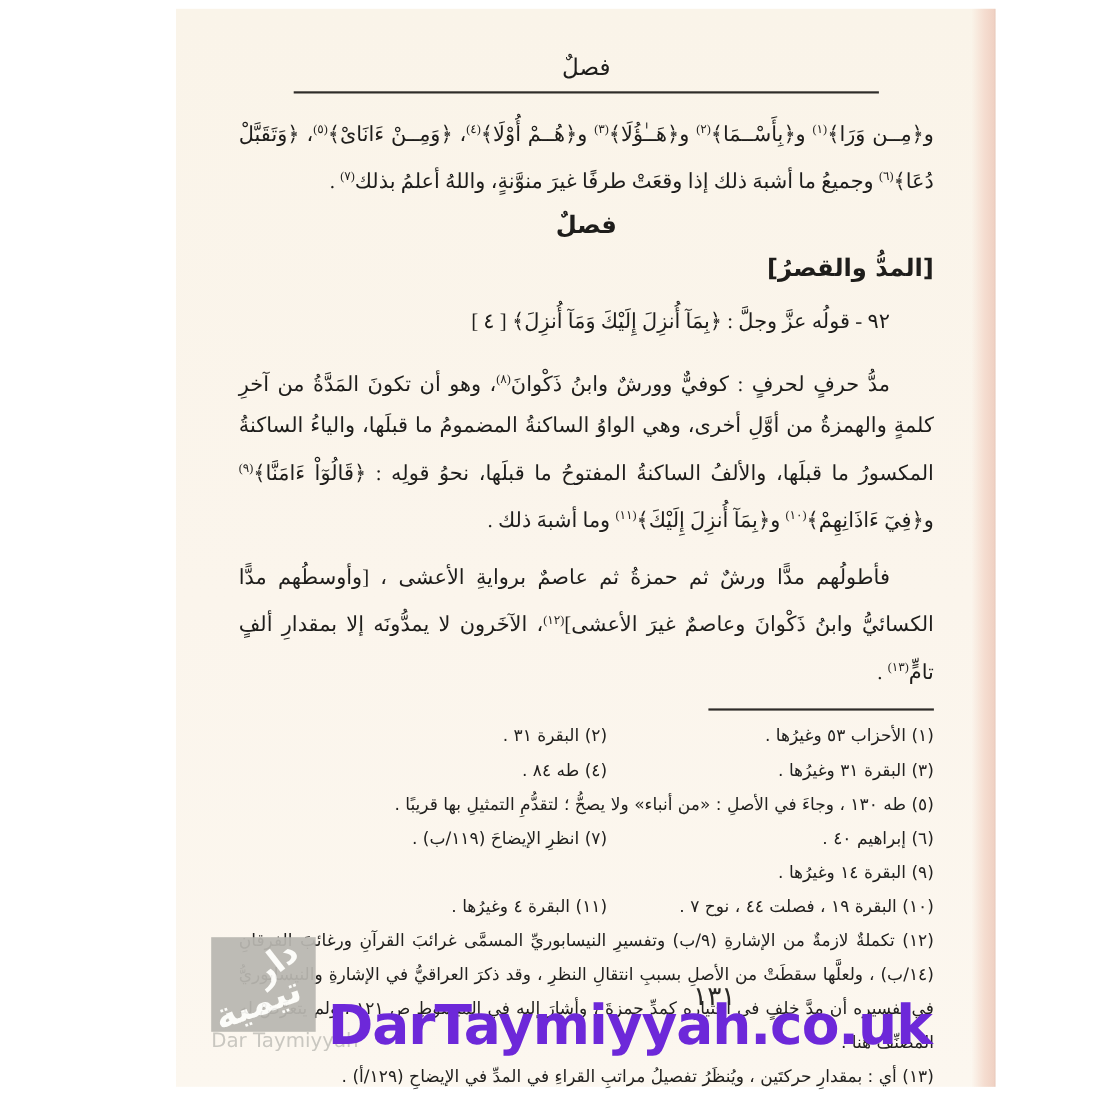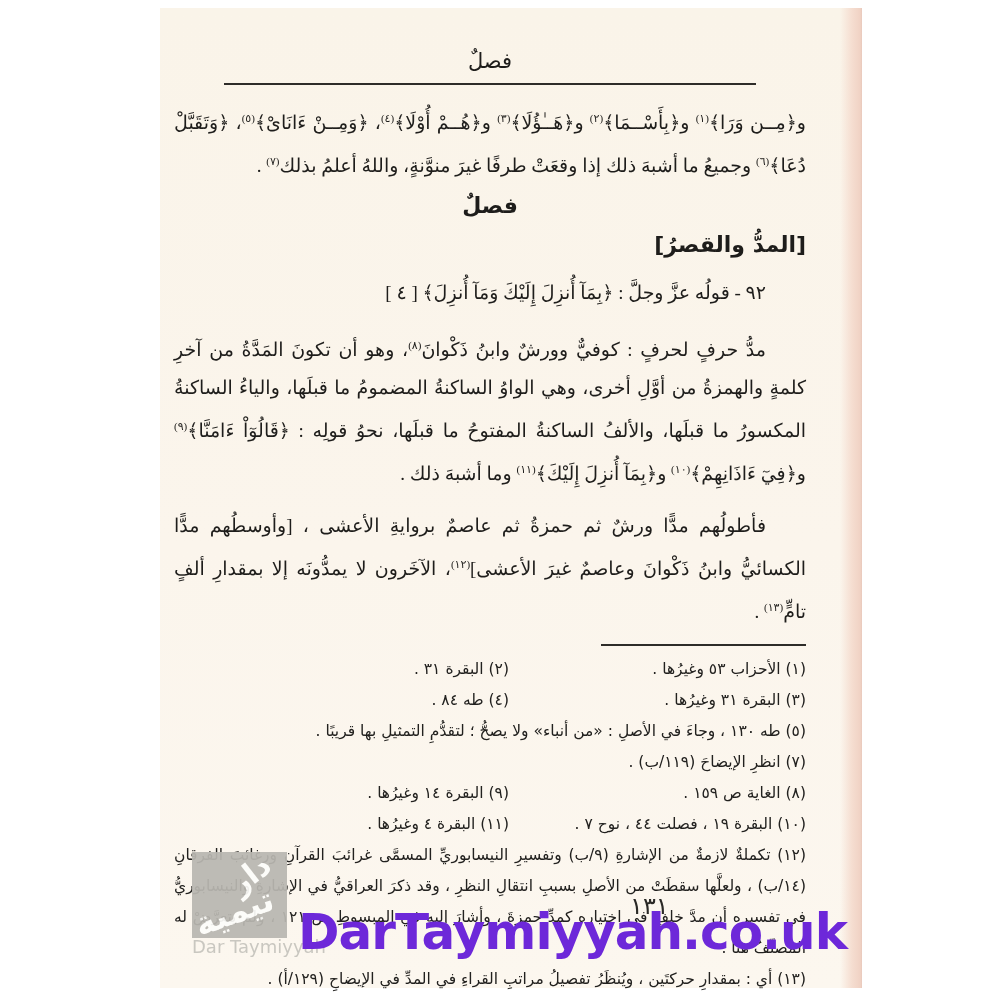--- a/index.html
+++ b/index.html
@@ -4,20 +4,21 @@
 <style>
   html,body{margin:0;padding:0;}
   body{
     width:1000px;height:1000px;position:relative;background:#ffffff;
     font-family:"DejaVu Sans",sans-serif;overflow:hidden;
   }
   .page{
     position:absolute;left:160px;top:8px;width:702px;height:980px;
     background:linear-gradient(180deg,#faf4e9 0%,#fbf5ec 55%,#fcf7ef 100%);
     z-index:1;
+    padding-left:43px;
   }
   .page-edge{
     position:absolute;top:0;right:0;width:22px;height:100%;
     background:linear-gradient(to right,rgba(243,217,203,0) 0%,#f5ddd0 55%,#f0d2c4 92%,#e8c9bc 100%);
   }
   .content{
     position:relative;direction:rtl;padding:40px 56px 0 14px;color:#1e1d1b;
   }
   .running-header{text-align:center;font-size:21px;line-height:26px;}
   .header-rule{border-bottom:2px solid #2e2c29;width:532px;margin:9px auto 0;}
@@ -76,24 +77,24 @@
         <div class="fn-row two">
           <span class="fn-item">(١) الأحزاب ٥٣ وغيرُها .</span>
           <span class="fn-item">(٢) البقرة ٣١ .</span>
         </div>
         <div class="fn-row two">
           <span class="fn-item">(٣) البقرة ٣١ وغيرُها .</span>
           <span class="fn-item">(٤) طه ٨٤ .</span>
         </div>
         <div class="fn-row"><span class="fn-item">(٥) طه ١٣٠ ، وجاءَ في الأصلِ : «من أنباء» ولا يصحُّ ؛ لتقدُّمِ التمثيلِ بها قريبًا .</span></div>
         <div class="fn-row two">
+          <span class="fn-item">(٦) إبراهيم ٤٠ .</span>
           <span class="fn-item">(٧) انظرِ الإيضاحَ (١١٩/ب) .</span>
         </div>
         <div class="fn-row two">
-          <span class="fn-item">(٨) الغاية ص ١٥٩ .</span>
           <span class="fn-item">(٩) البقرة ١٤ وغيرُها .</span>
         </div>
         <div class="fn-row two">
           <span class="fn-item">(١٠) البقرة ١٩ ، فصلت ٤٤ ، نوح ٧ .</span>
           <span class="fn-item">(١١) البقرة ٤ وغيرُها .</span>
         </div>
         <div class="fn-row"><span class="fn-item">(١٢) تكملةٌ لازمةٌ من الإشارةِ (٩/ب) وتفسيرِ النيسابوريِّ المسمَّى غرائبَ القرآنِ ورغائبَ الفرقانِ (١٤/ب) ، ولعلَّها سقطَتْ من الأصلِ بسببِ انتقالِ النظرِ ، وقد ذكرَ العراقيُّ في الإشارةِ والنيسابوريُّ في تفسيرِه أن مدَّ خلفٍ في اختيارِه كمدِّ حمزةَ ، وأشارَ إليه في المبسوطِ ص ١٢١ ، ولم يتعرَّضْ له المصنِّفُ هنا .</span></div>
         <div class="fn-row"><span class="fn-item">(١٣) أي : بمقدارِ حركتَين ، ويُنظَرُ تفصيلُ مراتبِ القراءِ في المدِّ في الإيضاحِ (١٢٩/أ) .</span></div>
       </div>
   </div>

